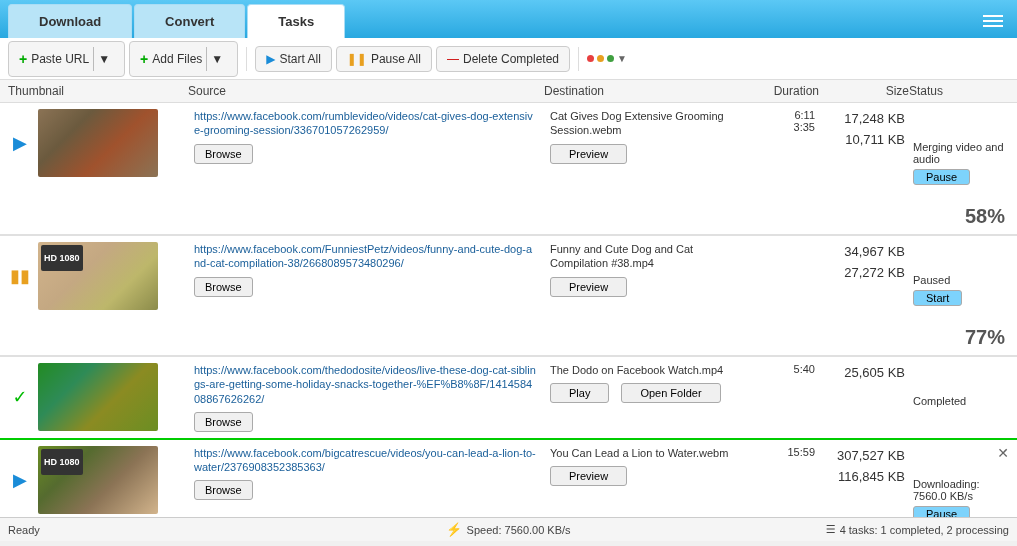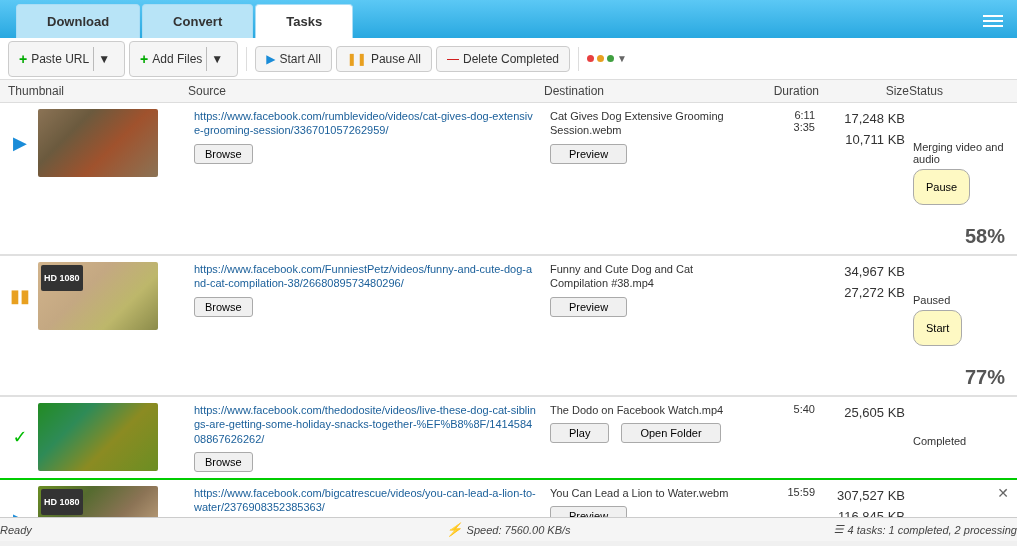--- a/index.html
+++ b/index.html
@@ -4,21 +4,21 @@
   <style>
     * { box-sizing: border-box; margin: 0; padding: 0; }
     body { font-family: Arial, sans-serif; font-size: 12px; background: #f0f0f0; width: 1017px; height: 546px; overflow: hidden; }
 
     
     .header-tabs {
       display: flex;
       background: linear-gradient(180deg, #5bc8f5 0%, #29a8e0 100%);
       height: 38px;
       align-items: stretch;
-      padding: 4px 4px 0 16px;
+      padding: 4px 4px 0 8px;
       gap: 2px;
     }
     .tab {
       padding: 0 30px;
       display: flex;
       align-items: center;
       justify-content: center;
       font-size: 13px;
       font-weight: bold;
       cursor: pointer;
@@ -250,24 +250,24 @@
       position: relative;
     }
     .progress-pct {
       font-size: 20px;
       font-weight: bold;
       color: #555;
       text-align: right;
       margin-top: 20px;
     }
     .btn-pause-action, .btn-start-action {
-      padding: 11px 12px;
+      padding: 1px 12px;
       border: 1px solid #aaa;
-      border-radius: 10px;
-      background: #fef9c3;
+      border-radius: 3px;
+      background: #7dd3fc;
       cursor: pointer;
       font-size: 11px;
     }
     .status-text { margin-bottom: 4px; margin-top: 32px; }
     .close-btn {
       position: absolute;
       top: 0;
       right: 0;
       font-size: 14px;
       cursor: pointer;
@@ -275,25 +275,24 @@
       line-height: 1;
     }
 
     
     .statusbar {
       height: 24px;
       background: #f5f5f5;
       border-top: 1px solid #ccc;
       display: flex;
       align-items: center;
-      padding: 0 0;
+      padding: 0 8px;
       font-size: 11px;
       color: #444;
       gap: 4px;
-      font-style: italic;
     }
     .statusbar-left { flex: 1; }
     .statusbar-center { flex: 1; text-align: center; display: flex; align-items: center; justify-content: center; gap: 4px; }
     .statusbar-right { flex: 1; text-align: right; display: flex; align-items: center; justify-content: flex-end; gap: 4px; }
     .speed-icon { color: #f5a500; font-size: 13px; }
   </style>
 </head>
 <body>
 
 <div>

